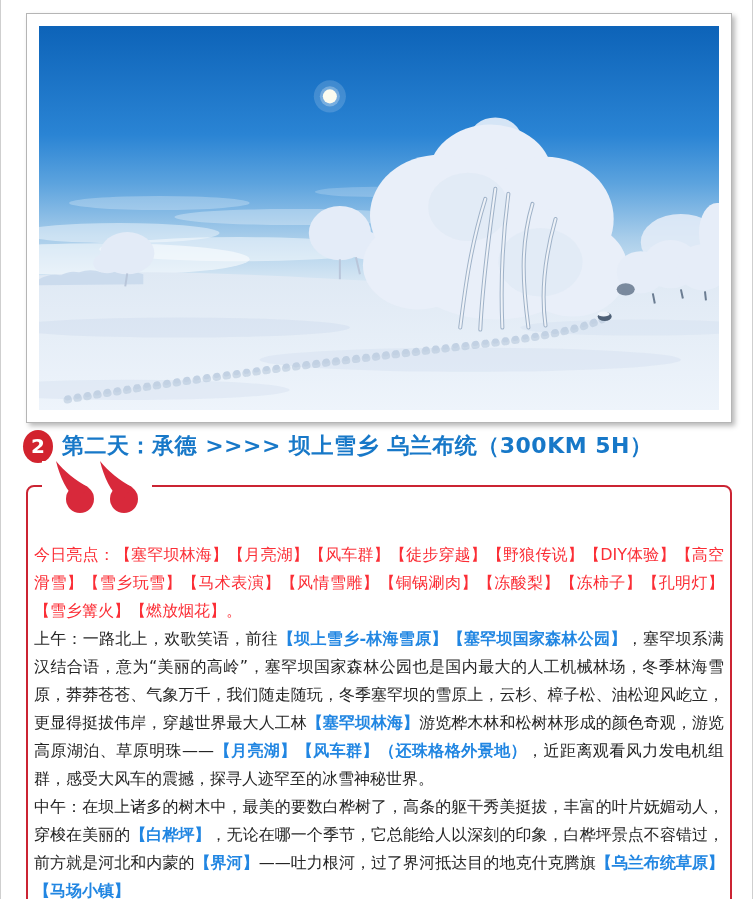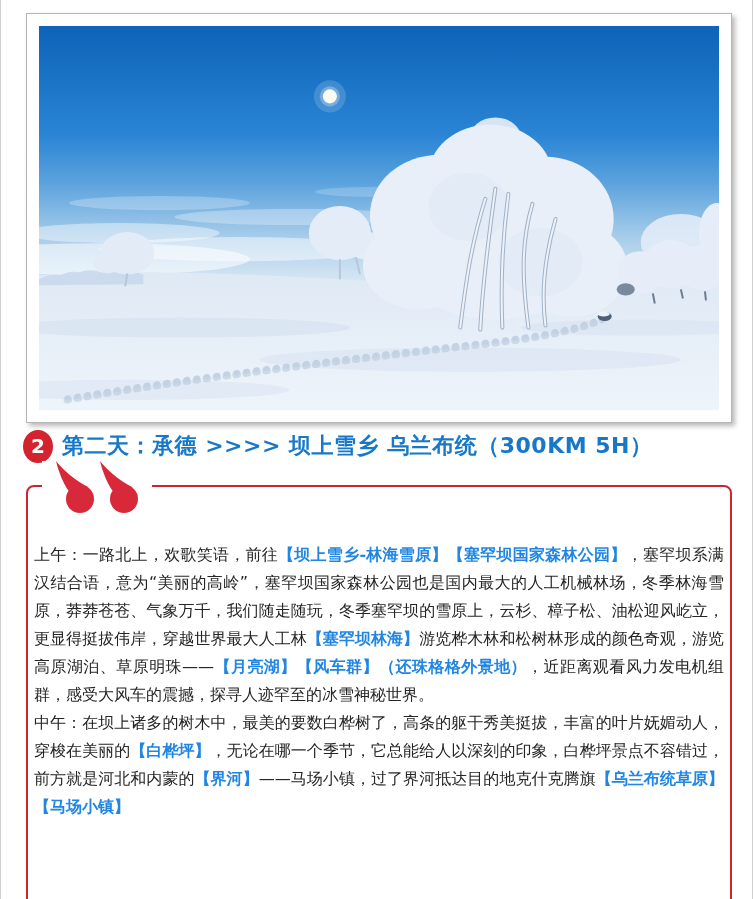--- a/index.html
+++ b/index.html
@@ -175,18 +175,19 @@
           </g>
           <g transform="translate(44,0)">
             <circle cx="26" cy="38" r="14"></circle>
             <path d="M2,0 C 6,16 12,30 24,40 L 34,26 C 22,20 10,10 2,0 Z"></path>
           </g>
         </g>
       </svg>
     </span>
 
     <div class="itinerary">
+      <p><span class="seg-red">今日亮点：【塞罕坝林海】【月亮湖】【风车群】【徒步穿越】【野狼传说】【DIY体验】【高空滑雪】【雪乡玩雪】【马术表演】【风情雪雕】【铜锅涮肉】【冻酸梨】【冻柿子】【孔明灯】【雪乡篝火】【燃放烟花】。</span></p>
       <p><span class="seg-black">上午：一路北上，欢歌笑语，前往</span><span class="seg-blue">【坝上雪乡-林海雪原】【塞罕坝国家森林公园】</span><span class="seg-black">，塞罕坝系满汉结合语，意为“美丽的高岭”，塞罕坝国家森林公园也是国内最大的人工机械林场，冬季林海雪原，莽莽苍苍、气象万千，我们随走随玩，冬季塞罕坝的雪原上，云杉、樟子松、油松迎风屹立，更显得挺拔伟岸，穿越世界最大人工林</span><span class="seg-blue">【塞罕坝林海】</span><span class="seg-black">游览桦木林和松树林形成的颜色奇观，游览高原湖泊、草原明珠——</span><span class="seg-blue">【月亮湖】【风车群】（还珠格格外景地）</span><span class="seg-black">，近距离观看风力发电机组群，感受大风车的震撼，探寻人迹罕至的冰雪神秘世界。</span></p>
-      <p><span class="seg-black">中午：在坝上诸多的树木中，最美的要数白桦树了，高条的躯干秀美挺拔，丰富的叶片妩媚动人，穿梭在美丽的</span><span class="seg-blue">【白桦坪】</span><span class="seg-black">，无论在哪一个季节，它总能给人以深刻的印象，白桦坪景点不容错过，前方就是河北和内蒙的</span><span class="seg-blue">【界河】</span><span class="seg-black">——马场小镇，过了界河抵达目的地克什克腾旗</span><span class="seg-blue">【乌兰布统草原】【马场小镇】</span></p>
+      <p><span class="seg-black">中午：在坝上诸多的树木中，最美的要数白桦树了，高条的躯干秀美挺拔，丰富的叶片妩媚动人，穿梭在美丽的</span><span class="seg-blue">【白桦坪】</span><span class="seg-black">，无论在哪一个季节，它总能给人以深刻的印象，白桦坪景点不容错过，前方就是河北和内蒙的</span><span class="seg-blue">【界河】</span><span class="seg-black">——吐力根河，过了界河抵达目的地克什克腾旗</span><span class="seg-blue">【乌兰布统草原】【马场小镇】</span></p>
     </div>
   </div>
 
 </div>
 
 </body></html>

